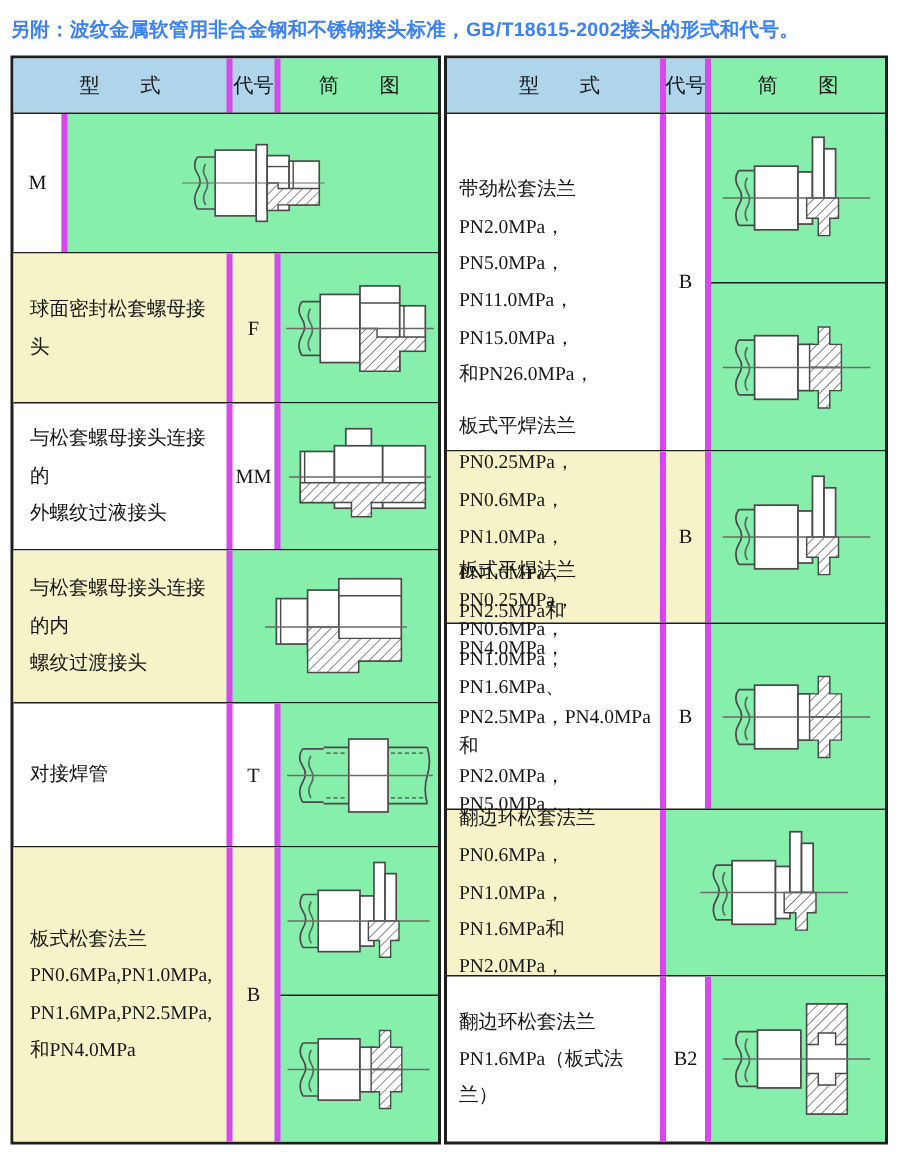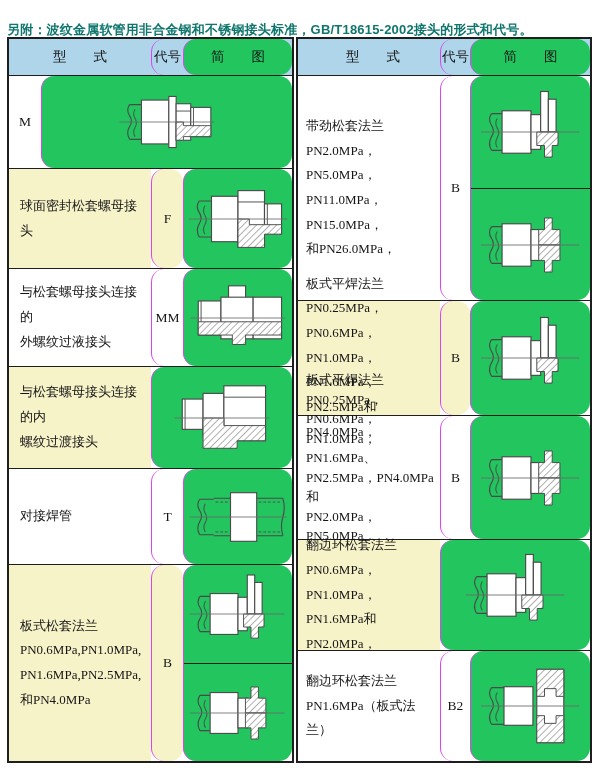--- a/index.html
+++ b/index.html
@@ -2,43 +2,43 @@
 <html><head>
 <meta charset="utf-8">
 <style>
   html,body{margin:0;padding:0;}
   body{
     width:600px;height:768px;position:relative;background:#ffffff;
     font-family:"Liberation Sans","DejaVu Sans",sans-serif;color:#151515;
     overflow:hidden;
   }
   .title{
-    position:absolute;left:7px;top:21px;width:588px;
-    font-size:13px;font-weight:bold;letter-spacing:0.2px;color:#0f766e;
+    position:absolute;left:7px;top:11px;width:588px;
+    font-size:13px;font-weight:bold;letter-spacing:0.2px;color:#3b82f6;
     white-space:nowrap;
   }
   .tbl{
     position:absolute;top:37px;height:726px;box-sizing:border-box;
     border:2px solid #1e1e1e;background:#fff;display:flex;flex-direction:column;
   }
   .tbl.left{left:7px;width:287px;}
   .tbl.right{left:296px;width:296px;}
   .row{display:flex;flex-direction:row;box-sizing:border-box;flex:0 0 auto;}
   .row + .row{border-top:1px solid #1e1e1e;}
   .row.grow{flex:1 1 auto;}
   .cell{box-sizing:border-box;display:flex;align-items:center;min-width:0;}
-  .cell + .cell{border-left:1px solid #d946ef;border-radius:13px;}
+  .cell + .cell{border-left:4px solid #d946ef;}
   .c-type{flex:0 0 142px;padding:4px 4px 4px 11px;
     font-family:"Liberation Serif","DejaVu Serif",serif;font-size:13px;line-height:1.9;
     white-space:pre-line;}
   .tbl.right .c-type{flex:0 0 142px;padding-left:8px;}
   .c-code{flex:0 0 32px;justify-content:center;
     font-family:"Liberation Serif","DejaVu Serif",serif;font-size:13.5px;}
   .tbl.right .c-code{flex:0 0 30px;}
-  .c-diag{flex:1 1 auto;justify-content:center;background:#22c55e;flex-direction:column;padding:0;}
+  .c-diag{flex:1 1 auto;justify-content:center;background:#86efac;flex-direction:column;padding:0;}
   .hdr{height:36px;background:#afd5ea;}
   .hdr .cell{justify-content:center;padding:0;font-family:"Liberation Serif","DejaVu Serif",serif;
     font-size:13.5px;white-space:pre;line-height:1;}
   .hl .c-type,.hl .c-code{background:#f7f3c9;}
   .tight{line-height:1.5;}
   .sub{flex:1 1 50%;width:100%;display:flex;align-items:center;justify-content:center;box-sizing:border-box;}
   .sub + .sub{border-top:1px solid #1e1e1e;}
   svg.dg{display:block;}
   .defs{position:absolute;width:0;height:0;}
 </style>

